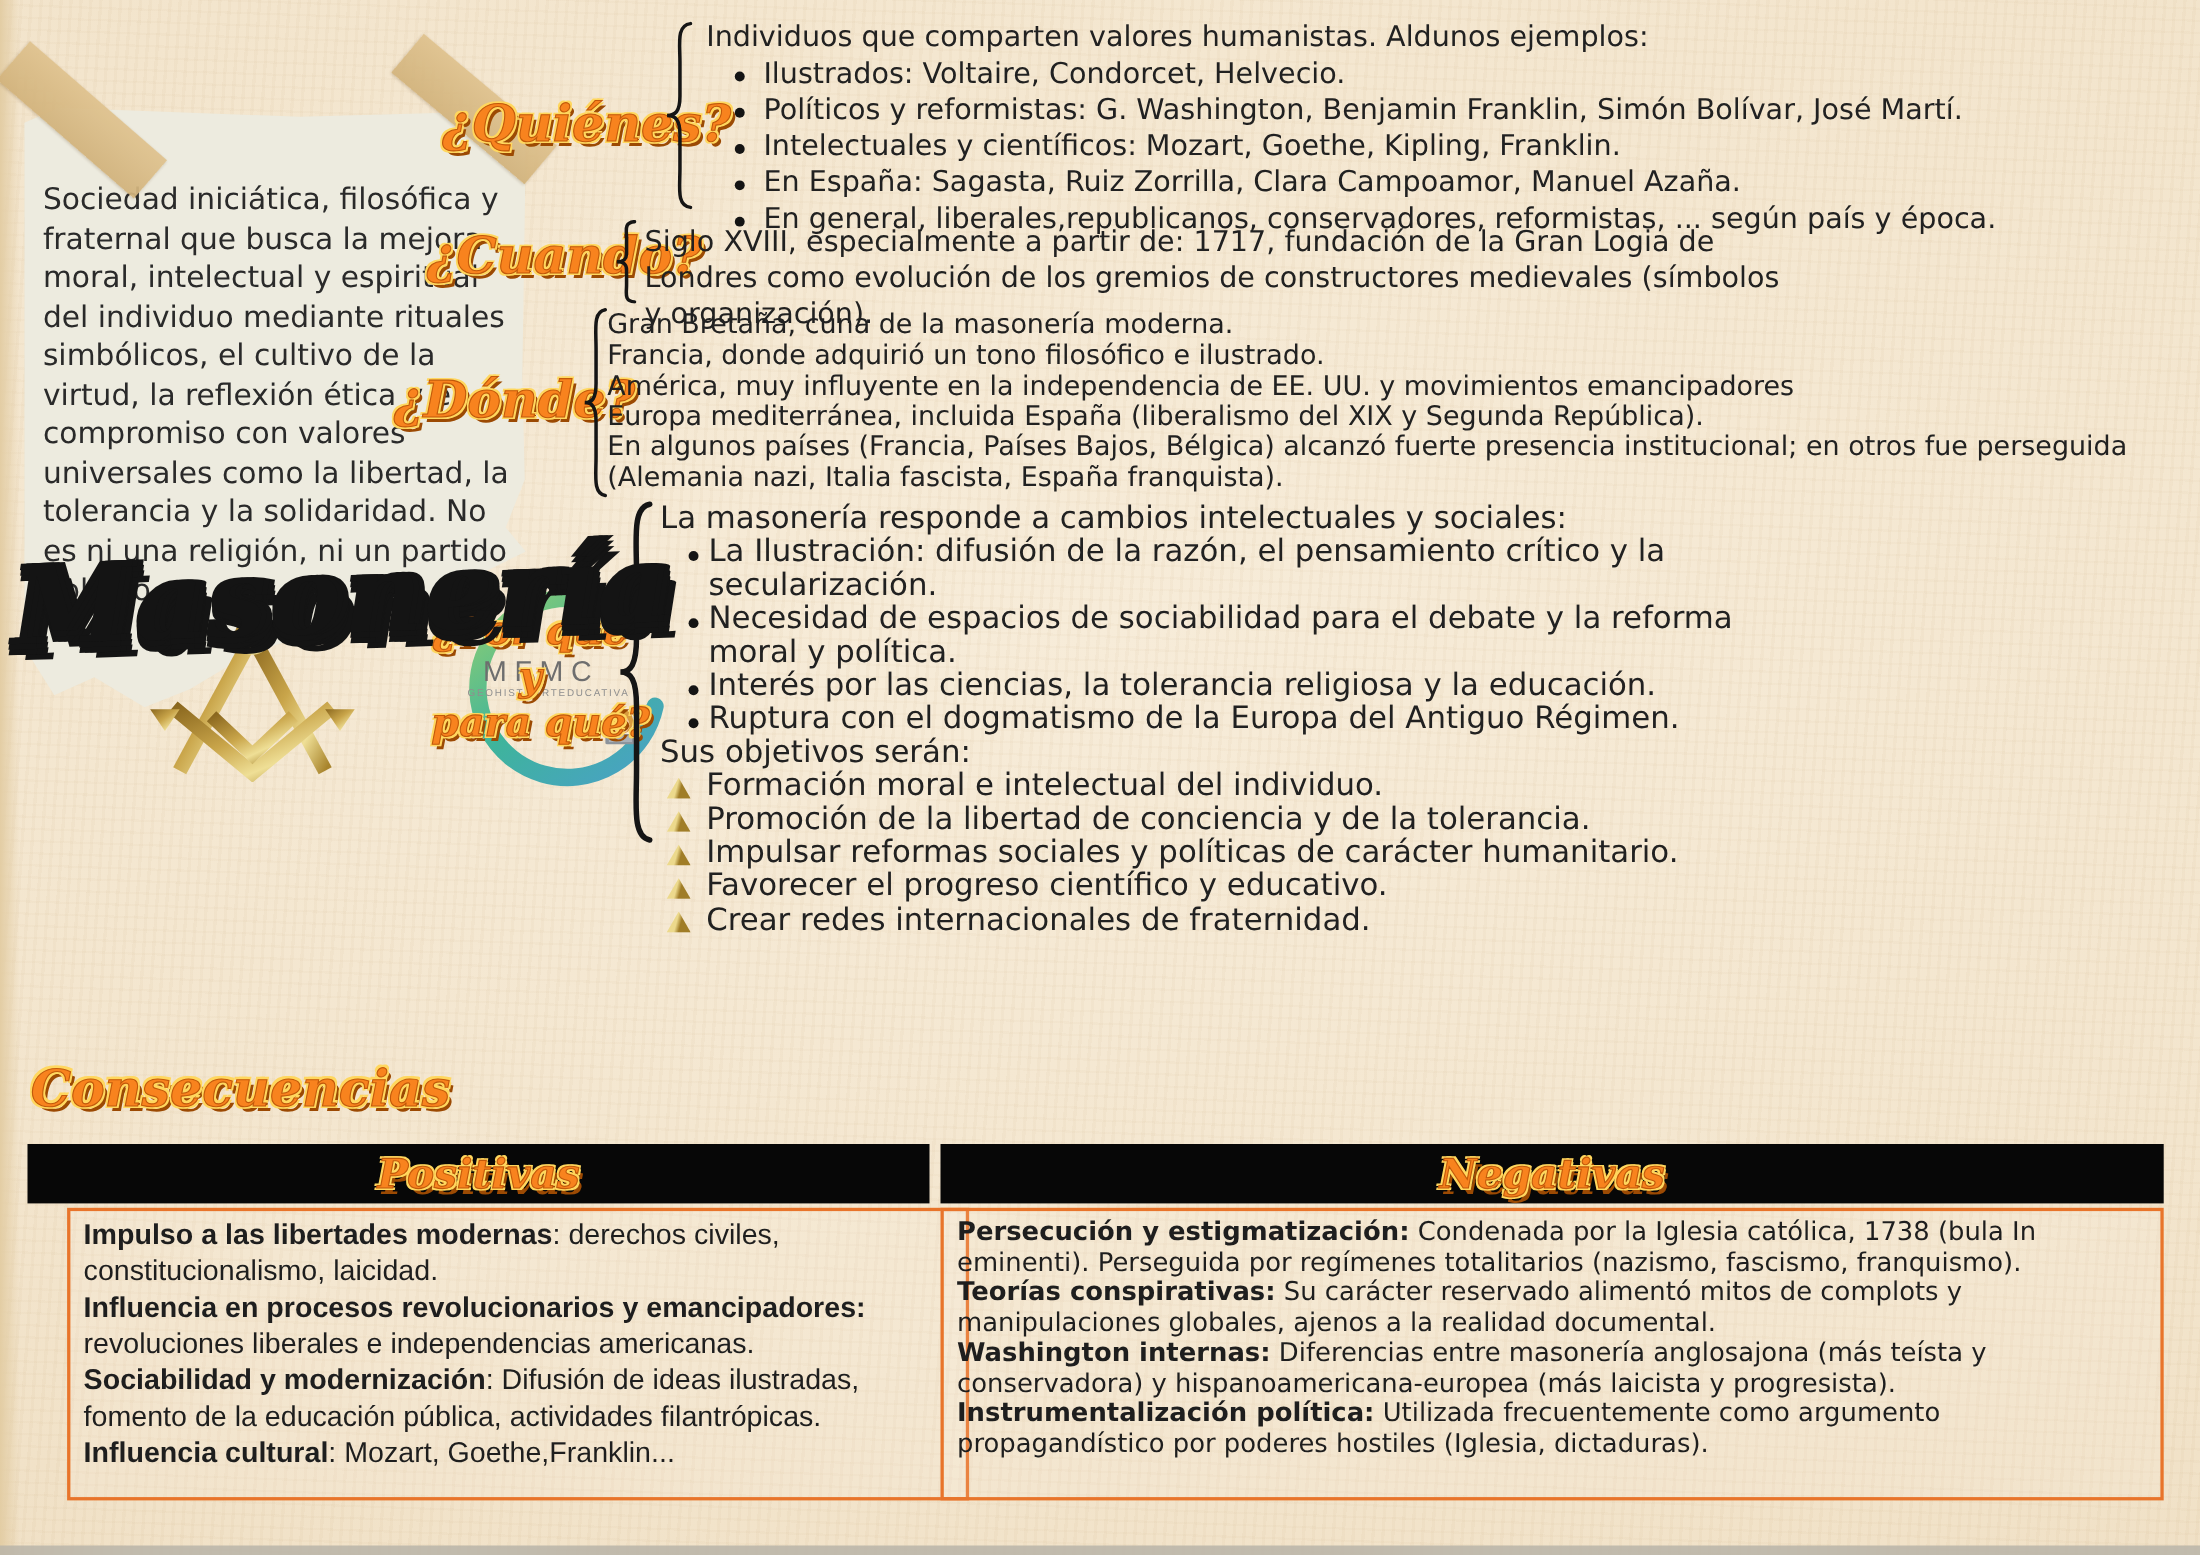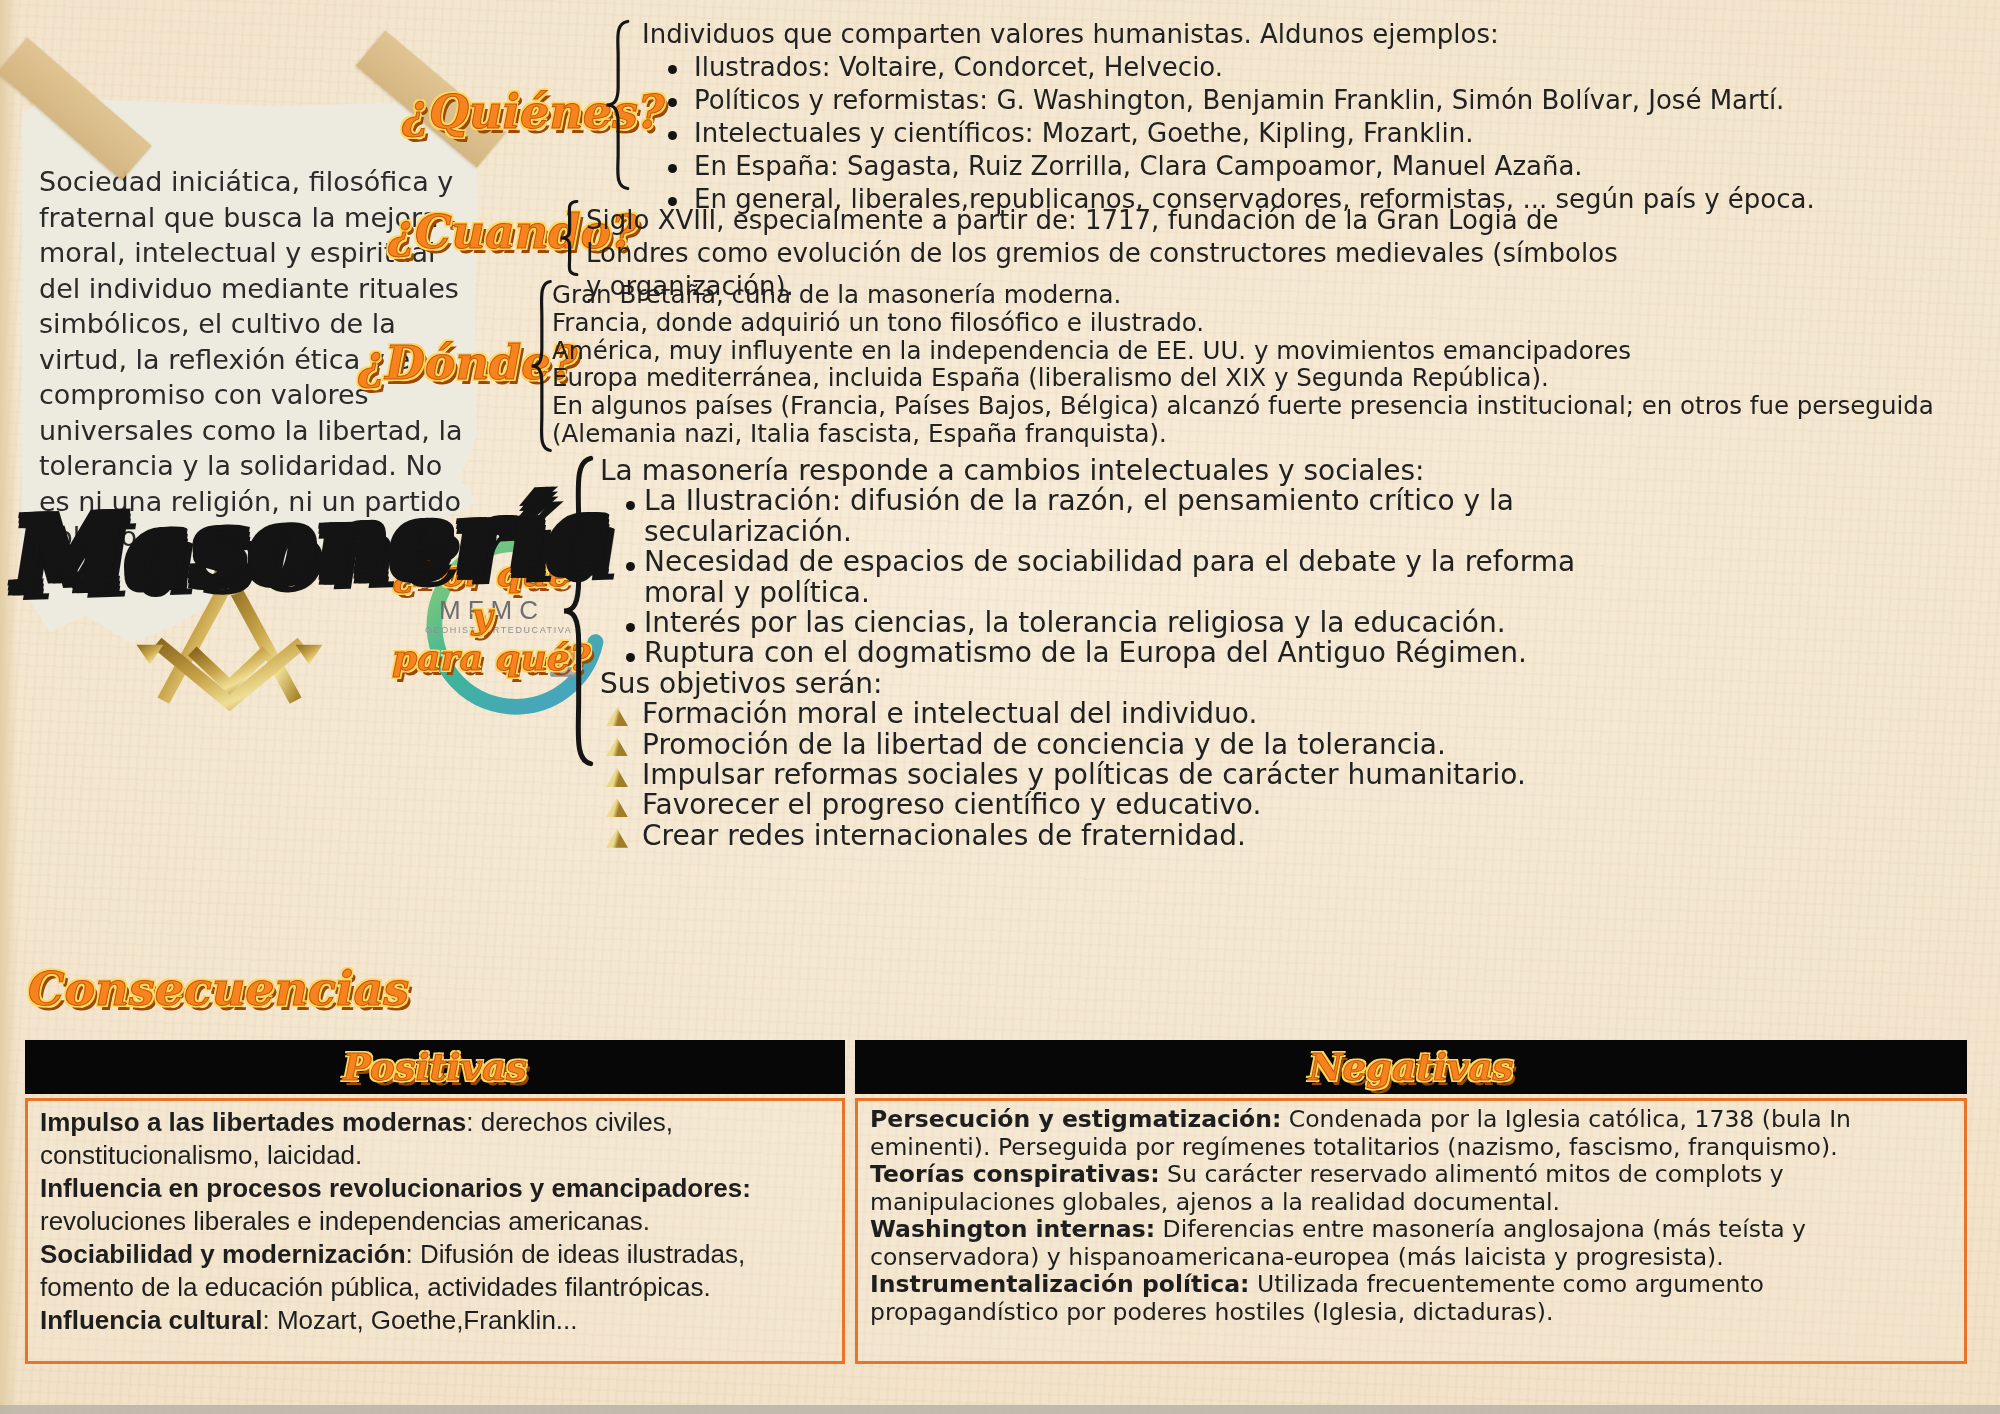--- a/index.html
+++ b/index.html
@@ -34,21 +34,21 @@
   .bullet-row::before{content:"";position:absolute;left:26px;top:.52em;width:9px;height:9px;border-radius:50%;background:#141414;}
   .obj-row{position:relative;padding-left:42px;}
   .tri{position:absolute;left:6px;top:.28em;width:22px;height:19px;
     background:linear-gradient(105deg,#ecd98c 42%,#a07d27 58%);
     clip-path:polygon(50% 0,100% 100%,0 100%);}
   .brace{position:absolute;}
   .brace path{fill:none;stroke:#151515;stroke-width:3.2;stroke-linecap:round;}
   .hdr-box{background:#070707;display:flex;align-items:center;justify-content:center;}
   .cell{box-sizing:border-box;border:3px solid #e8742a;padding:5px 12px;background:rgba(255,248,235,.12);}
   .cell .b{font-weight:700;}
-  .pos-cell{font-family:"Liberation Sans",sans-serif;font-size:26px;line-height:33px;}
+  .pos-cell{font-family:"Liberation Sans",sans-serif;font-size:26px;line-height:33px;margin-left:36px;}
   .neg-cell{font-family:"DejaVu Sans",sans-serif;font-size:23.5px;line-height:27.5px;}
   .logo-txt{font-family:"Liberation Sans",sans-serif;color:#6e6e6e;letter-spacing:7px;font-size:26px;}
   .logo-cap{font-family:"Liberation Sans",sans-serif;color:#8f8f8f;letter-spacing:1.6px;font-size:9px;}
 </style>
 </head>
 <body>
 
 <div id="canvas">
 
   <div class="abs edge-left"></div>

